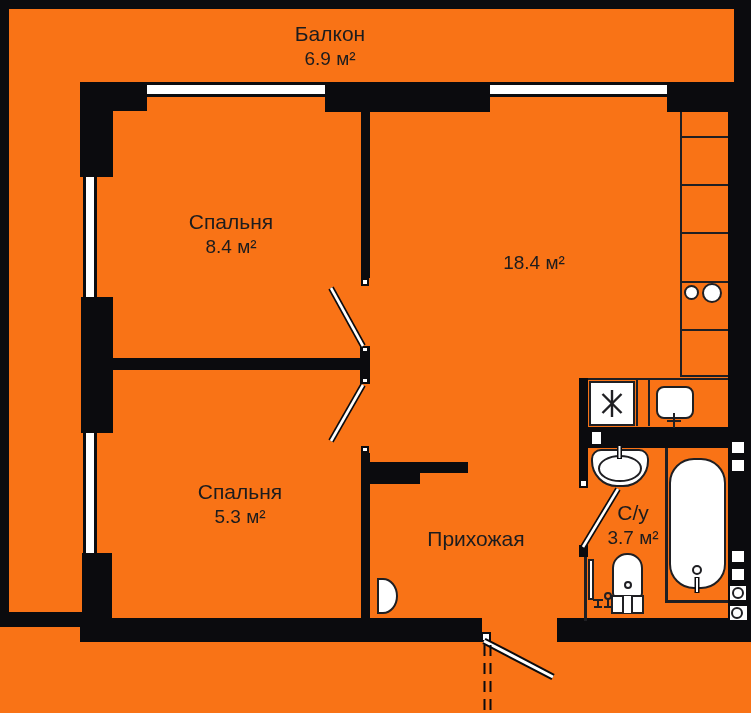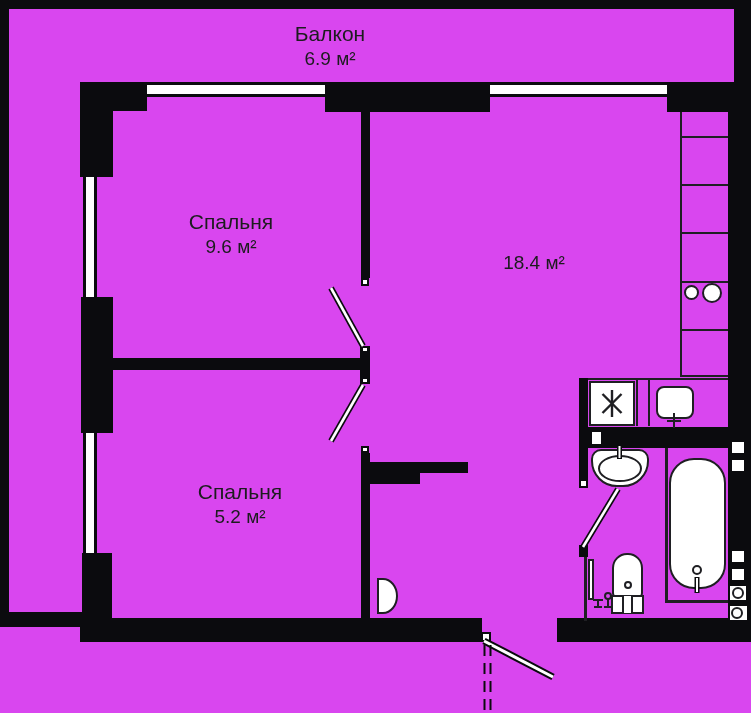--- a/index.html
+++ b/index.html
@@ -1,16 +1,16 @@
 <!DOCTYPE html>
 <html><head>
 <meta charset="utf-8">
 <style>
   html,body{margin:0;padding:0;background:#ffffff;}
-  .plan{position:relative;width:751px;height:713px;background:#d946ef;overflow:hidden;
+  .plan{position:relative;width:751px;height:713px;background:#f97316;overflow:hidden;
         font-family:"Liberation Sans",sans-serif;}
   .w{display:block;position:absolute;background:#0b0b0e;}
   .win-h{display:block;position:absolute;background:#fff;border-top:3px solid #0b0b0e;
          border-bottom:3px solid #0b0b0e;box-sizing:border-box;}
   .win-v{display:block;position:absolute;background:#fff;border-left:3px solid #0b0b0e;
          border-right:3px solid #0b0b0e;box-sizing:border-box;}
   .sq{display:block;position:absolute;background:#fff;border:2px solid #0b0b0e;box-sizing:border-box;}
   .sq3{border-width:3px;}
   .fx{display:block;position:absolute;background:#fff;border:2px solid #1f1f23;box-sizing:border-box;}
   .ln{display:block;position:absolute;background:#1f1f23;}
@@ -152,25 +152,30 @@
       <line x1="604" y1="607" x2="612" y2="607"></line>
     </g>
   </svg>
 
   <div class="label" style="left:330px;top:21px">
     <div class="nm">Балкон</div>
     <div class="ar">6.9 м²</div>
   </div>
   <div class="label" style="left:231px;top:209px">
     <div class="nm">Спальня</div>
-    <div class="ar">9.6 м²</div>
+    <div class="ar">8.4 м²</div>
   </div>
   <div class="label" style="left:534px;top:251px">
     <div class="ar">18.4 м²</div>
   </div>
   <div class="label" style="left:240px;top:479px">
     <div class="nm">Спальня</div>
-    <div class="ar">5.2 м²</div>
+    <div class="ar">5.3 м²</div>
   </div>
   <div class="label" style="left:476px;top:526px">
+    <div class="nm">Прихожая</div>
+  </div>
+  <div class="label" style="left:633px;top:500px">
+    <div class="nm">С/у</div>
+    <div class="ar">3.7 м²</div>
   </div>
 
 </div>
 
 </body></html>

